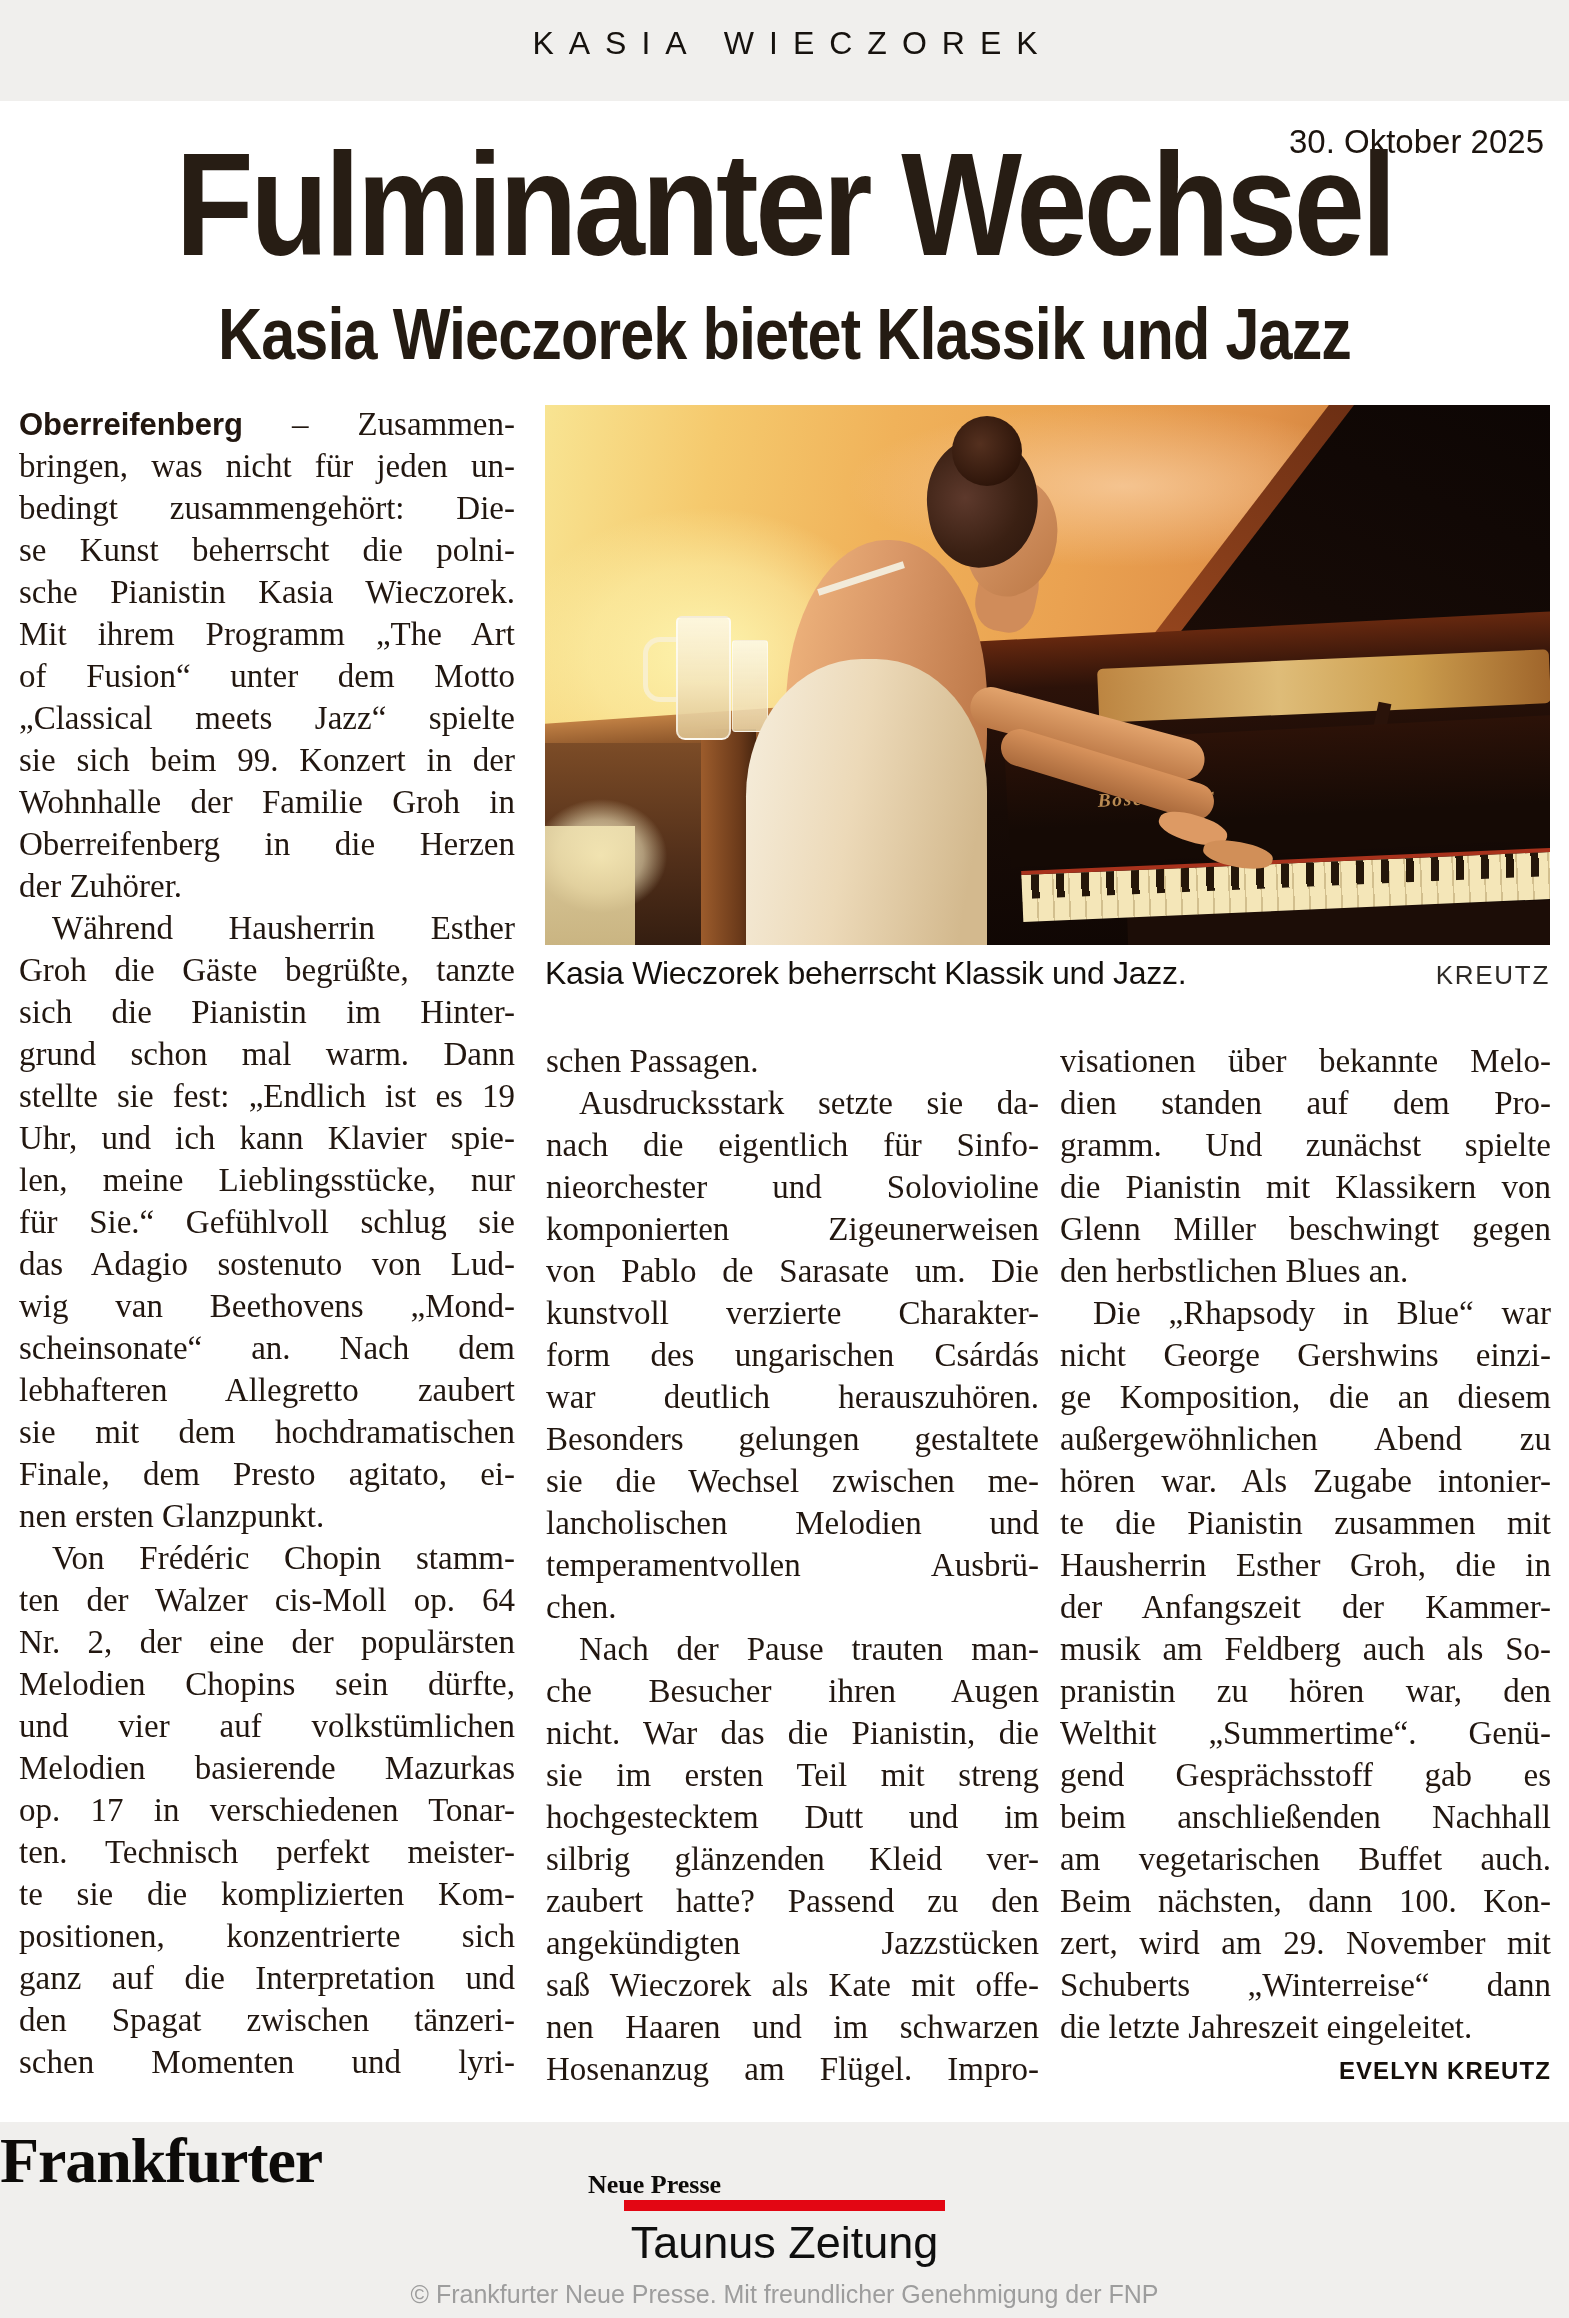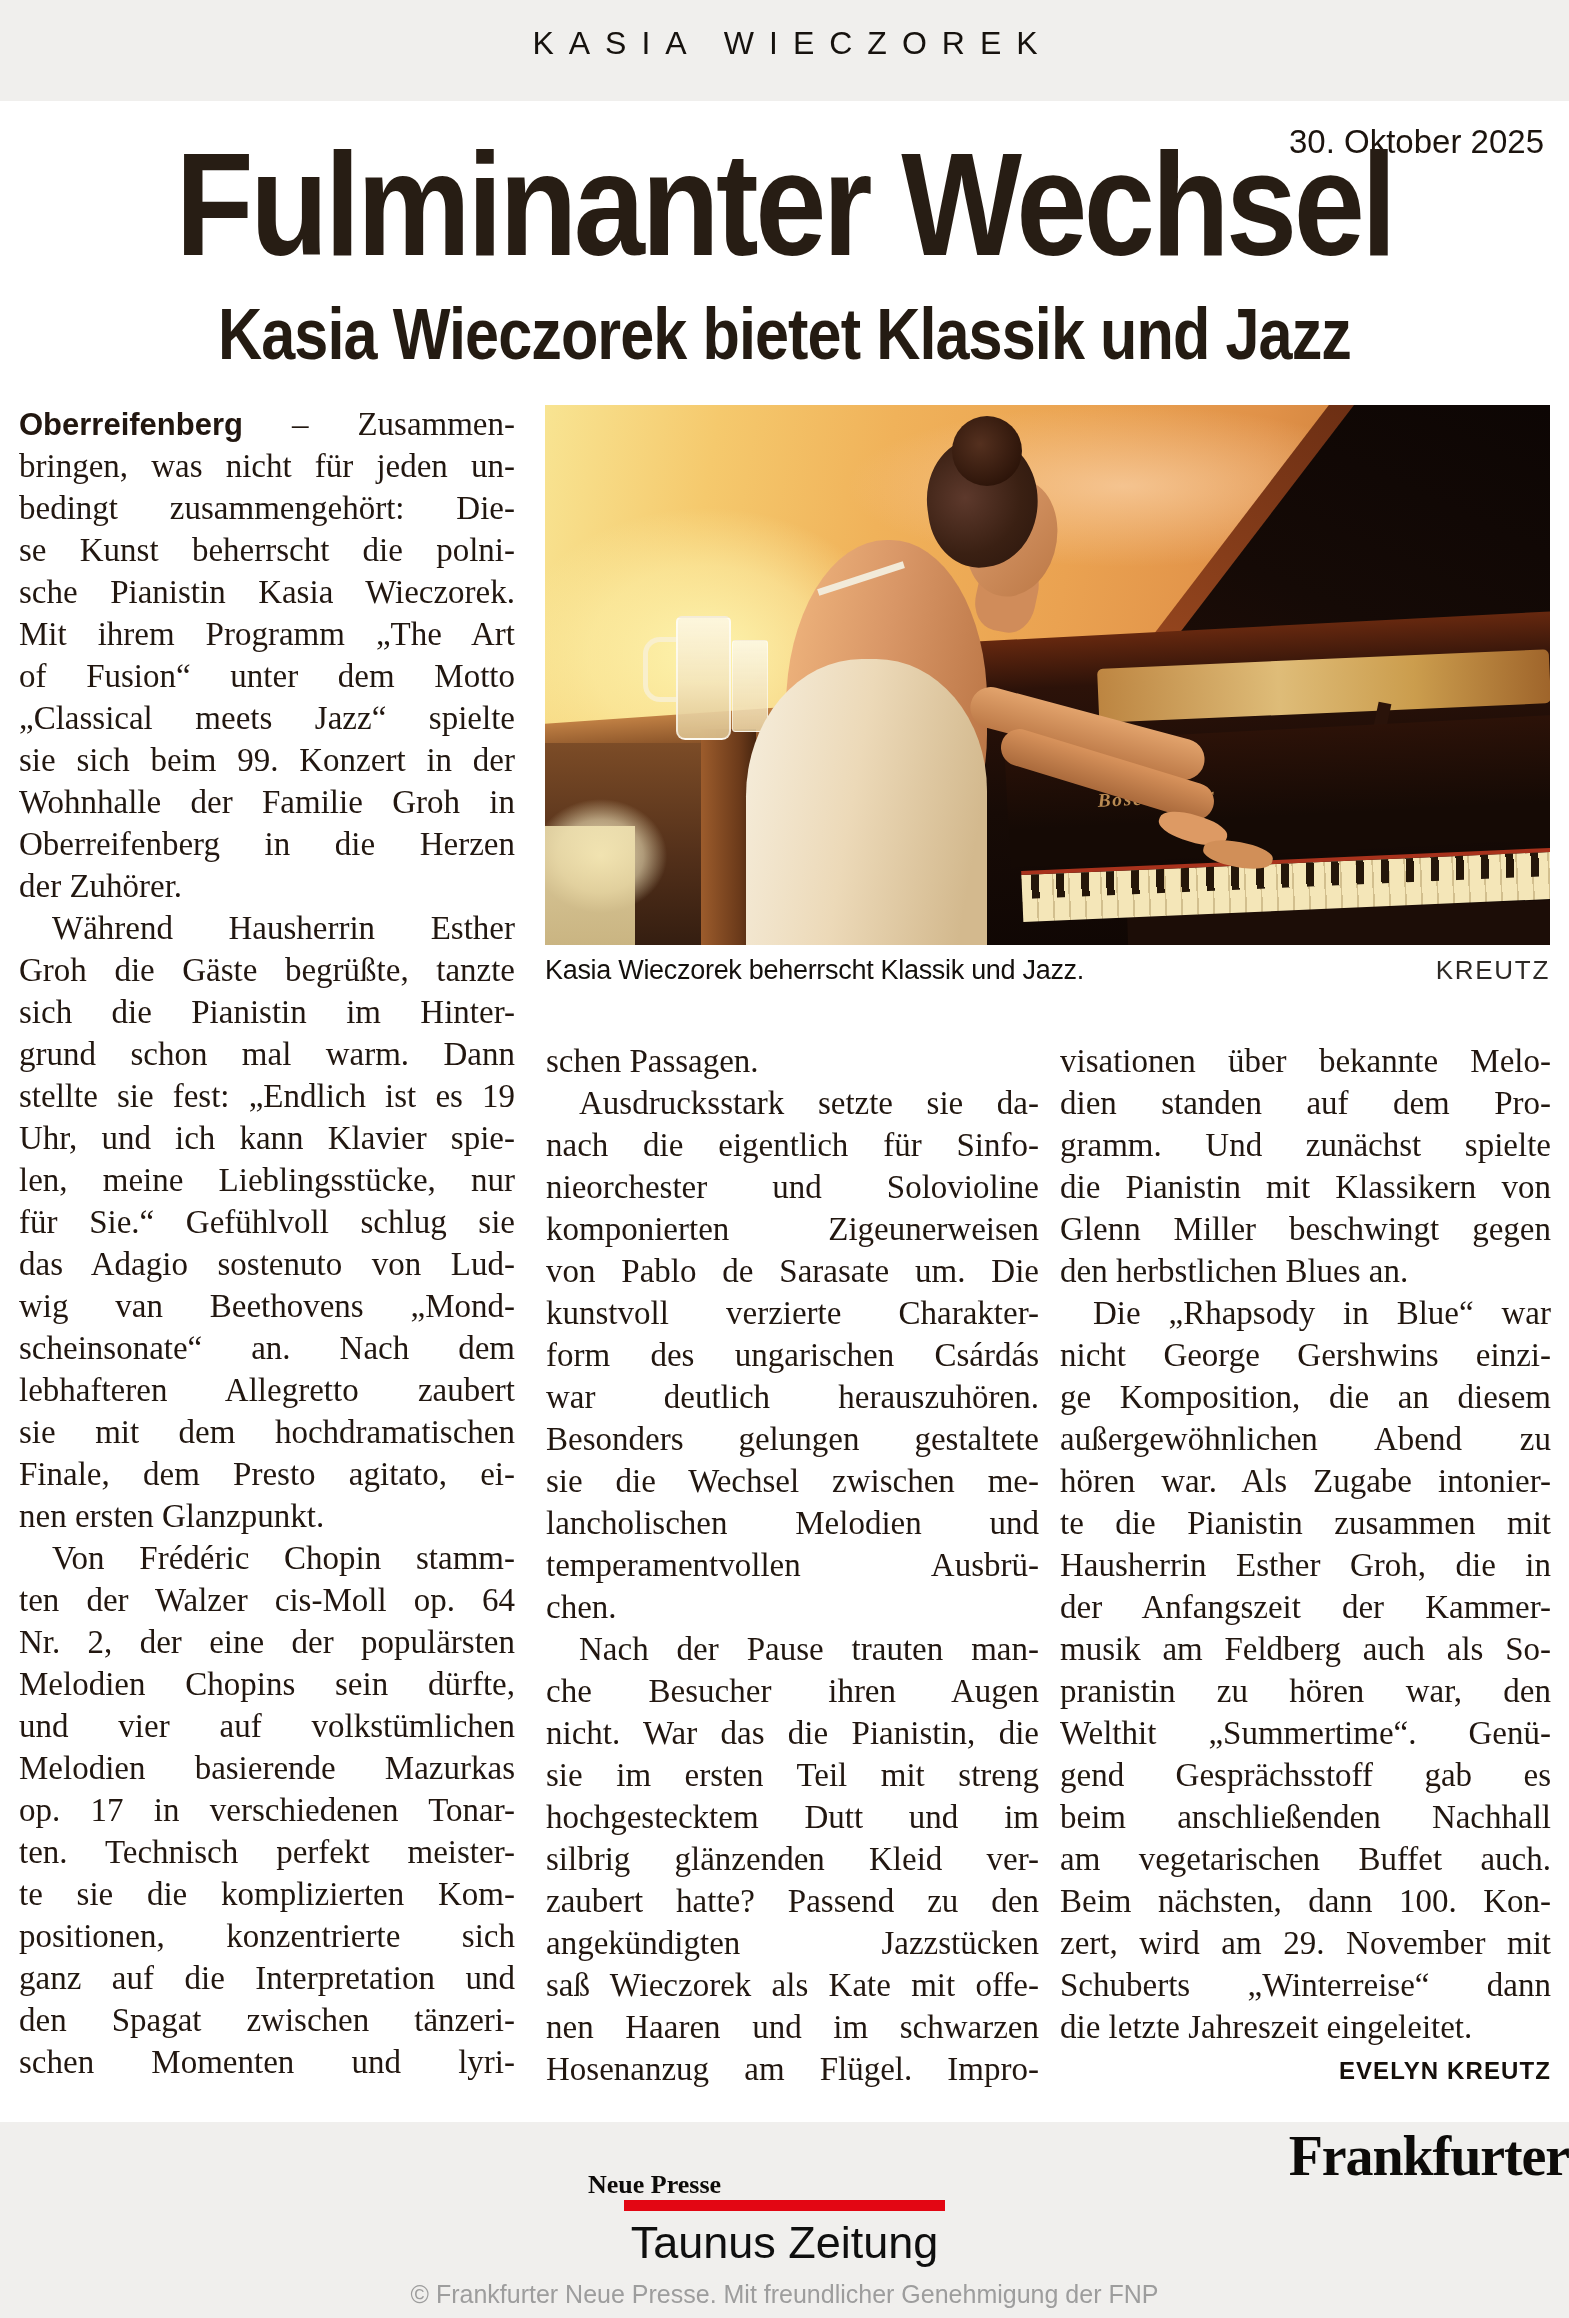--- a/index.html
+++ b/index.html
@@ -107,27 +107,27 @@
   .ph-arm-lower { left:45%; top:65%; width:22%; height:6.8%; border-radius:40px; transform:rotate(17deg);
                   background:linear-gradient(180deg,#d8935c,#aa6a3c); }
   .ph-hand1  { left:61%; top:76%; width:7%; height:5%; border-radius:50% 40% 50% 40%;
                background:#dd9a64; transform:rotate(18deg); }
   .ph-hand2  { left:65.5%; top:81%; width:7%; height:4.6%; border-radius:50% 40% 50% 40%;
                background:#d18f58; transform:rotate(12deg); }
 
   
   .captionrow { position:absolute; left:545px; top:955px; width:1005px;
                 display:flex; justify-content:space-between; align-items:baseline; }
-  .caption { font-family:"Liberation Sans", sans-serif; font-size:27px; color:#14100c; letter-spacing:-0.3px; }
+  .caption { font-family:"Liberation Sans", sans-serif; font-size:32px; color:#14100c; letter-spacing:-0.3px; }
   .credit  { font-family:"Liberation Sans", sans-serif; font-size:26px; color:#2e2a26; letter-spacing:1.7px; }
 
   
   .footband { position:absolute; left:0; top:2122px; width:1569px; height:197px; }
-  .fnp1 { position:absolute; left:0; top:2124px; width:1569px; text-align:right;
-          font-family:"Liberation Serif", serif; font-weight:700; font-size:56px;
+  .fnp1 { position:absolute; left:0; top:2124px; width:1569px; text-align:left;
+          font-family:"Liberation Serif", serif; font-weight:700; font-size:64px;
           letter-spacing:-1.1px; color:#0d0b09; }
   .fnp2 { position:absolute; left:0; top:2170px; width:1309px; text-align:center;
           font-family:"Liberation Serif", serif; font-weight:700; font-size:26px; color:#0d0b09; }
   .redbar { position:absolute; left:624px; top:2200px; width:321px; height:11.4px; }
   .tz   { position:absolute; left:0; top:2217px; width:1569px; text-align:center;
           font-family:"Liberation Sans", sans-serif; font-size:45px; color:#0f0f0f; }
   .copy { position:absolute; left:0; top:2280px; width:1569px; text-align:center;
           font-family:"Liberation Sans", sans-serif; font-size:25px; color:#9d9d9d; }
 </style>
 </head>

